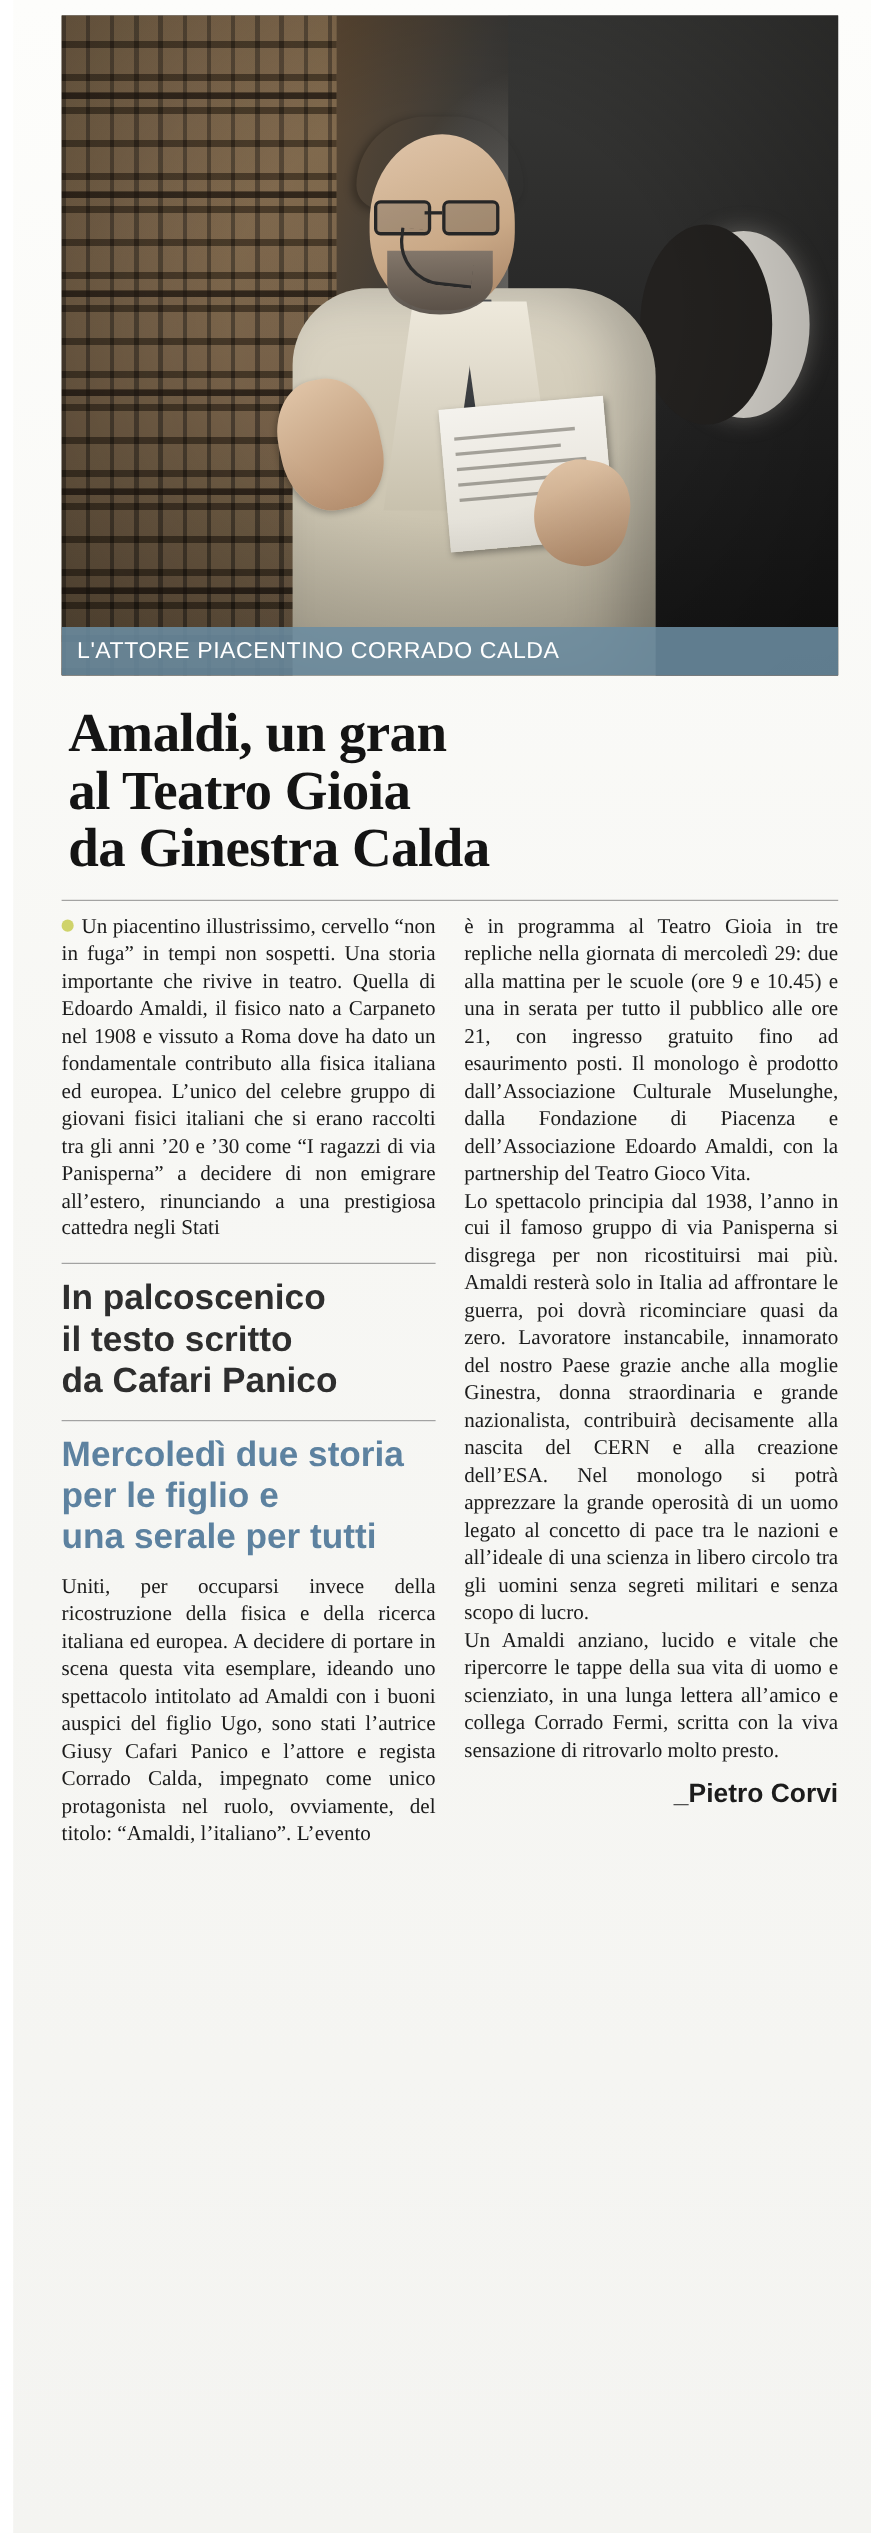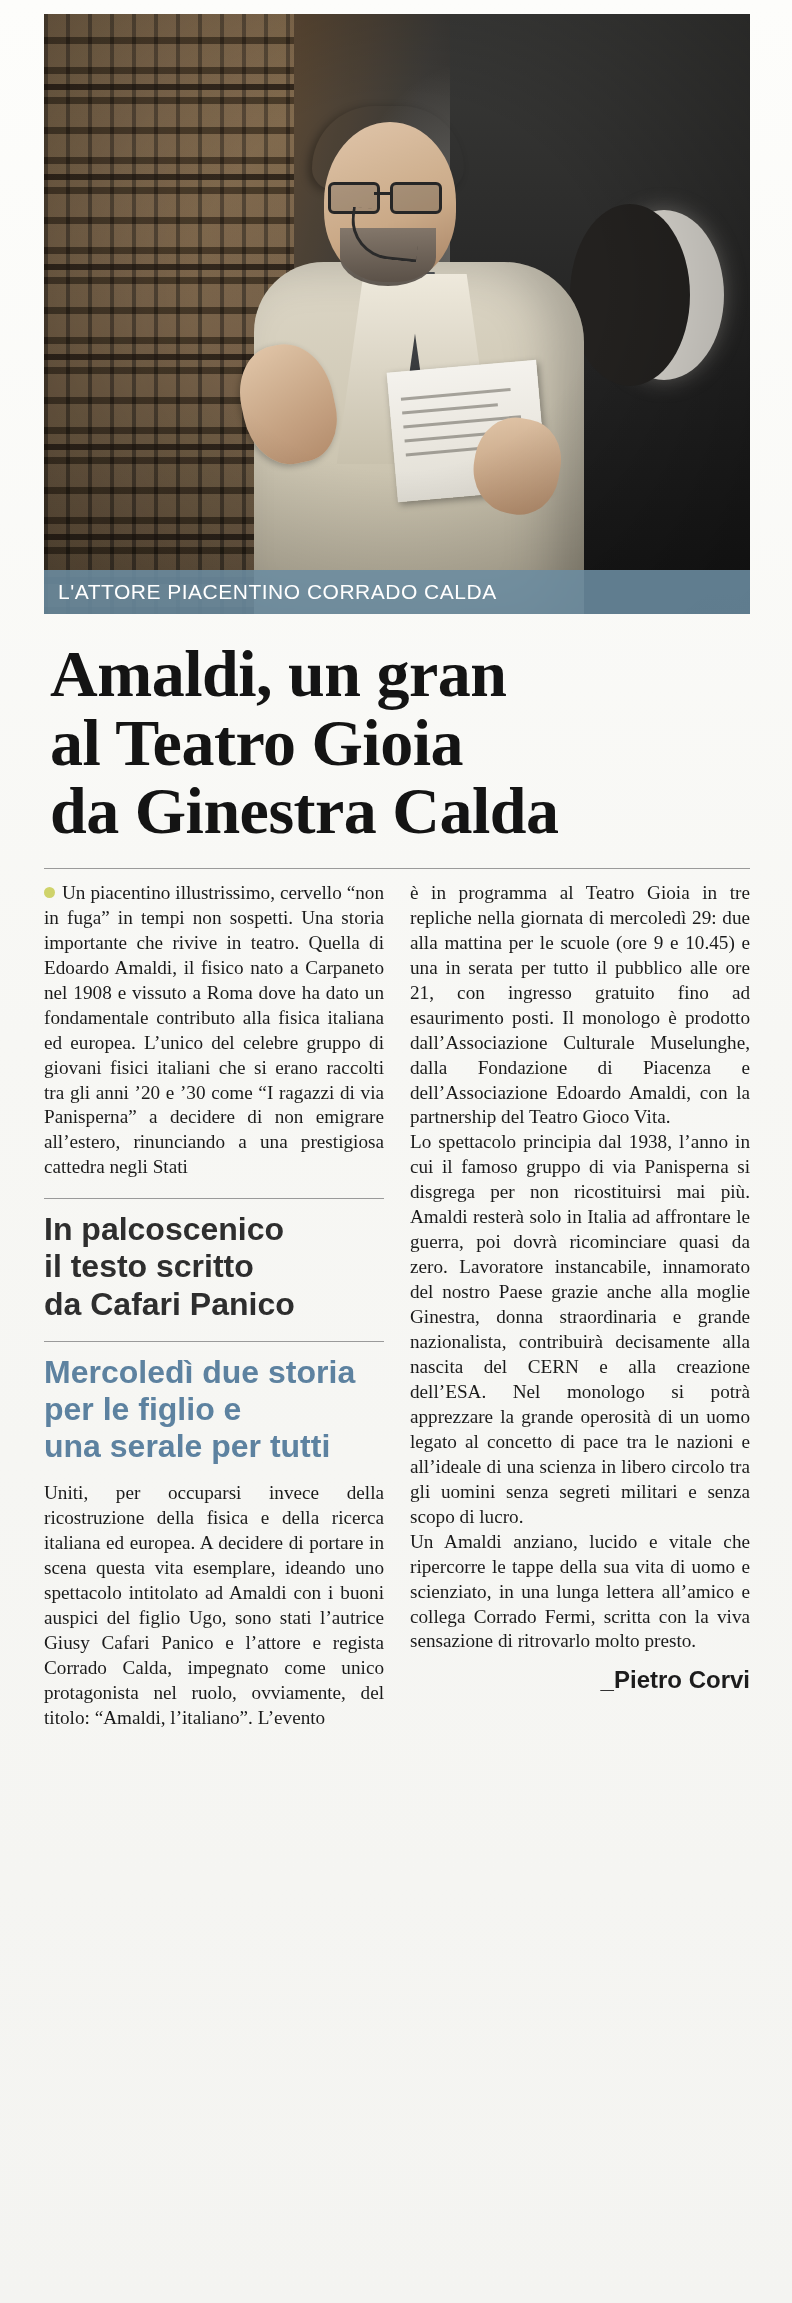--- a/index.html
+++ b/index.html
@@ -13,20 +13,21 @@
     font-family: "Liberation Serif", serif;
     color: #1a1a1a;
     position: relative;
     overflow: hidden;
   }
   
   .page {
     position: absolute;
     inset: 0;
     background: linear-gradient(180deg, #fdfdfb 0%, #f7f7f4 45%, #f4f4f1 100%);
+    margin-left: 12px;
   }
   .clip-inner {
     position: absolute;
     left: 44px;
     top: 14px;
     width: 706px;
     height: 2275px;
   }
 
   
@@ -216,21 +217,21 @@
     color: #ffffff;
     padding-left: 14px;
     font-weight: 400;
   }
 
   
   .headline {
     margin-top: 26px;
     font-family: "Liberation Serif", serif;
     font-weight: bold;
-    font-size: 66px;
+    font-size: 50px;
     line-height: 1.04;
     letter-spacing: -0.5px;
     color: #141414;
     padding-left: 6px;
   }
   .headline div { white-space: nowrap; }
 
   .rule {
     margin-top: 22px;
     border-top: 1px solid #9a9a9a;

